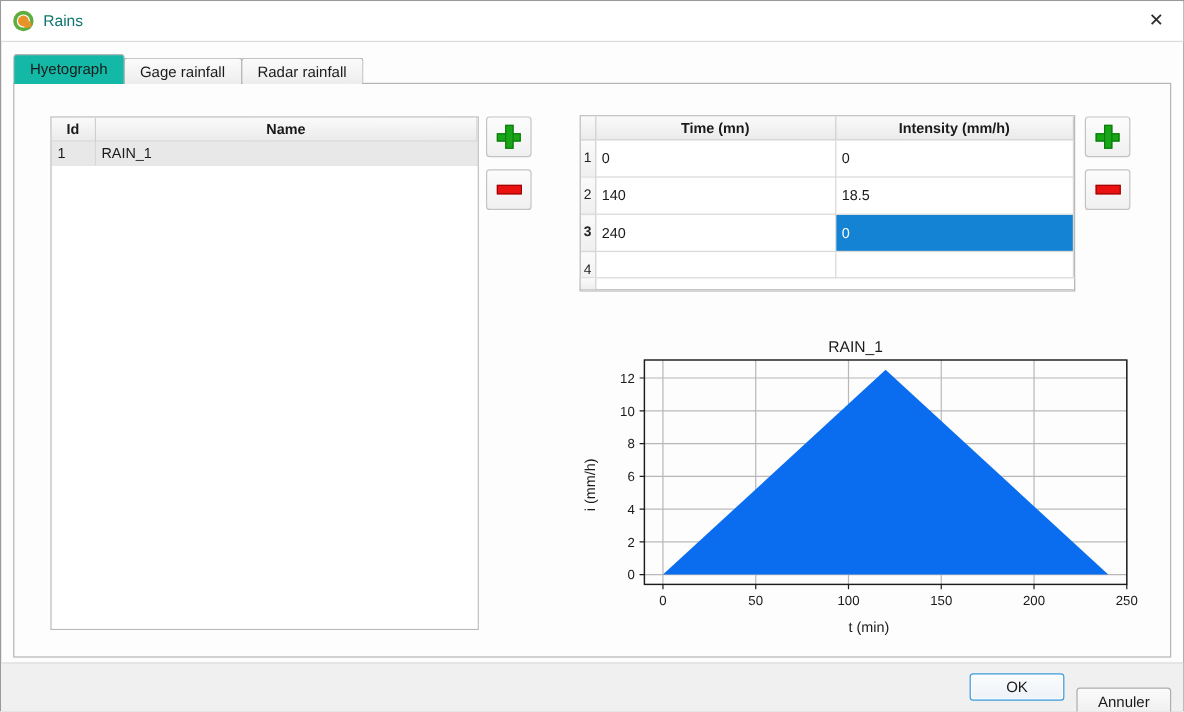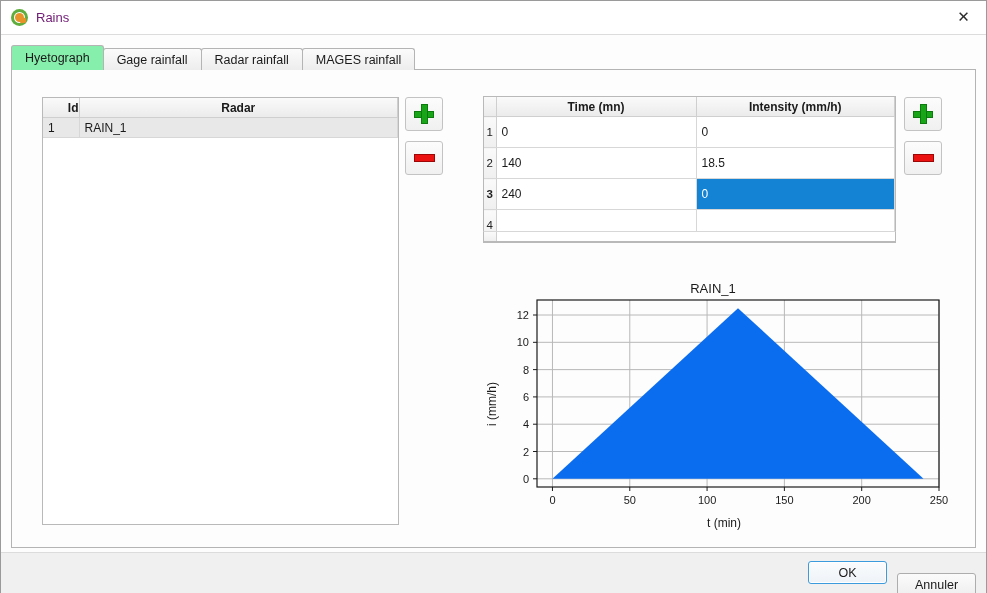--- a/index.html
+++ b/index.html
@@ -53,21 +53,21 @@
   }
   #qgis-icon .tail {
     position: absolute; left: 9px; top: 9px;
     width: 6px; height: 5px;
     background: #e8932a;
     transform: rotate(-8deg);
     border-radius: 1px;
   }
   #window-title {
     font-size: 13px;
-    color: #701a75;
+    color: #0f766e;
   }
   #close-btn {
     position: absolute; right: 0; top: 0;
     width: 45px; height: 32px;
     display: flex; align-items: center; justify-content: center;
     color: #2b2b2b;
     font-size: 15px;
     font-family: "DejaVu Sans", sans-serif;
     cursor: default;
   }
@@ -91,21 +91,21 @@
     border-top-right-radius: 3px;
     background: linear-gradient(to bottom, #fbfbfb 0%, #ededed 100%);
     font-size: 12.5px;
     color: #1a1a1a;
     white-space: nowrap;
     cursor: default;
   }
   .tab.active {
     height: 25px;
     line-height: 24px;
-    background: #86efac;
+    background: #14b8a6;
     border-color: #b4b4b4;
     z-index: 6;
     position: relative;
     padding-left: 13px;
   }
 
   #tabpanel {
     position: absolute; left: 10px; top: 68px;
     width: 965px; height: 479px;
     box-sizing: border-box;
@@ -143,21 +143,21 @@
     padding: 0 0 0 5px;
     border-right: 1px solid #d7d7d7;
     border-bottom: 1px solid #d7d7d7;
     color: #1a1a1a;
     overflow: hidden;
     white-space: nowrap;
   }
 
   
   #rains-table { left: 41px; top: 96px; width: 357px; height: 428px; }
-  #rains-table th.id-col { width: 36px; text-align: right; }
+  #rains-table th.id-col { width: 36px; }
   #rains-table tr.row-selected td { background: #e8e8e8; }
   #rains-table td.idcell { text-align: left; padding-left: 5px; }
   #rains-filler td { border-right: none; border-bottom: none; background: #ffffff; }
 
   
   #hyeto-table { left: 482px; top: 95px; width: 413px; height: 147px; }
   #hyeto-table th.corner { width: 12px; border-right: 1px solid #cfcfcf; }
   #hyeto-table td.rowhdr {
     width: 12px;
     background: linear-gradient(to bottom, #fafafa 0%, #efefef 100%);
@@ -279,35 +279,34 @@
         <div class="tail"></div>
     </div>
     <div id="window-title">Rains</div>
     <div id="close-btn">✕</div>
   </div>
 
   <div id="tabbar">
     <div class="tab active">Hyetograph</div>
     <div class="tab">Gage rainfall</div>
     <div class="tab">Radar rainfall</div>
-    <div class="tab">MAGES rainfall</div>
   </div>
 
   <div id="tabpanel"></div>
 
   <div class="tbl" id="rains-table">
     <table>
       <colgroup>
           <col style="width:36px">
           <col>
         </colgroup>
       <thead>
         <tr>
           <th class="id-col">Id</th>
-          <th>Radar</th>
+          <th>Name</th>
         </tr>
       </thead>
       <tbody>
         <tr class="row-selected">
           <td class="idcell">1</td>
           <td>RAIN_1</td>
         </tr>
         <tr id="rains-filler">
           <td style="height:386px"></td>
           <td></td>

